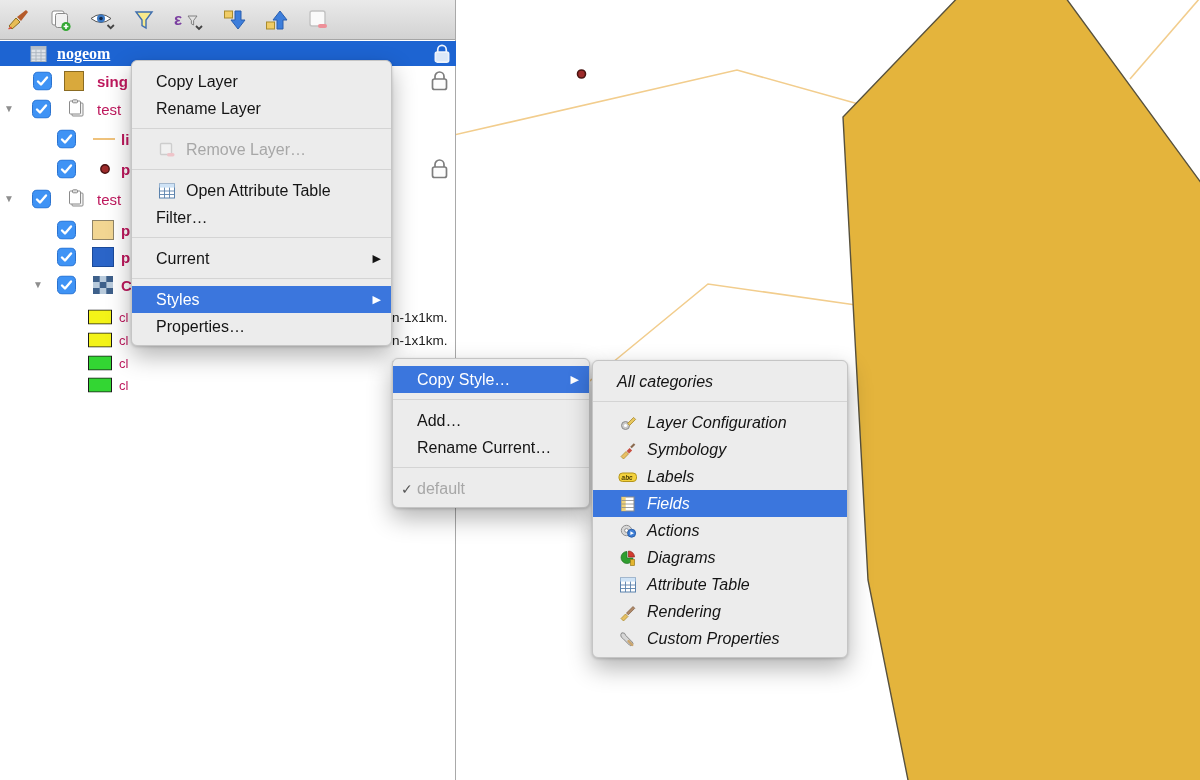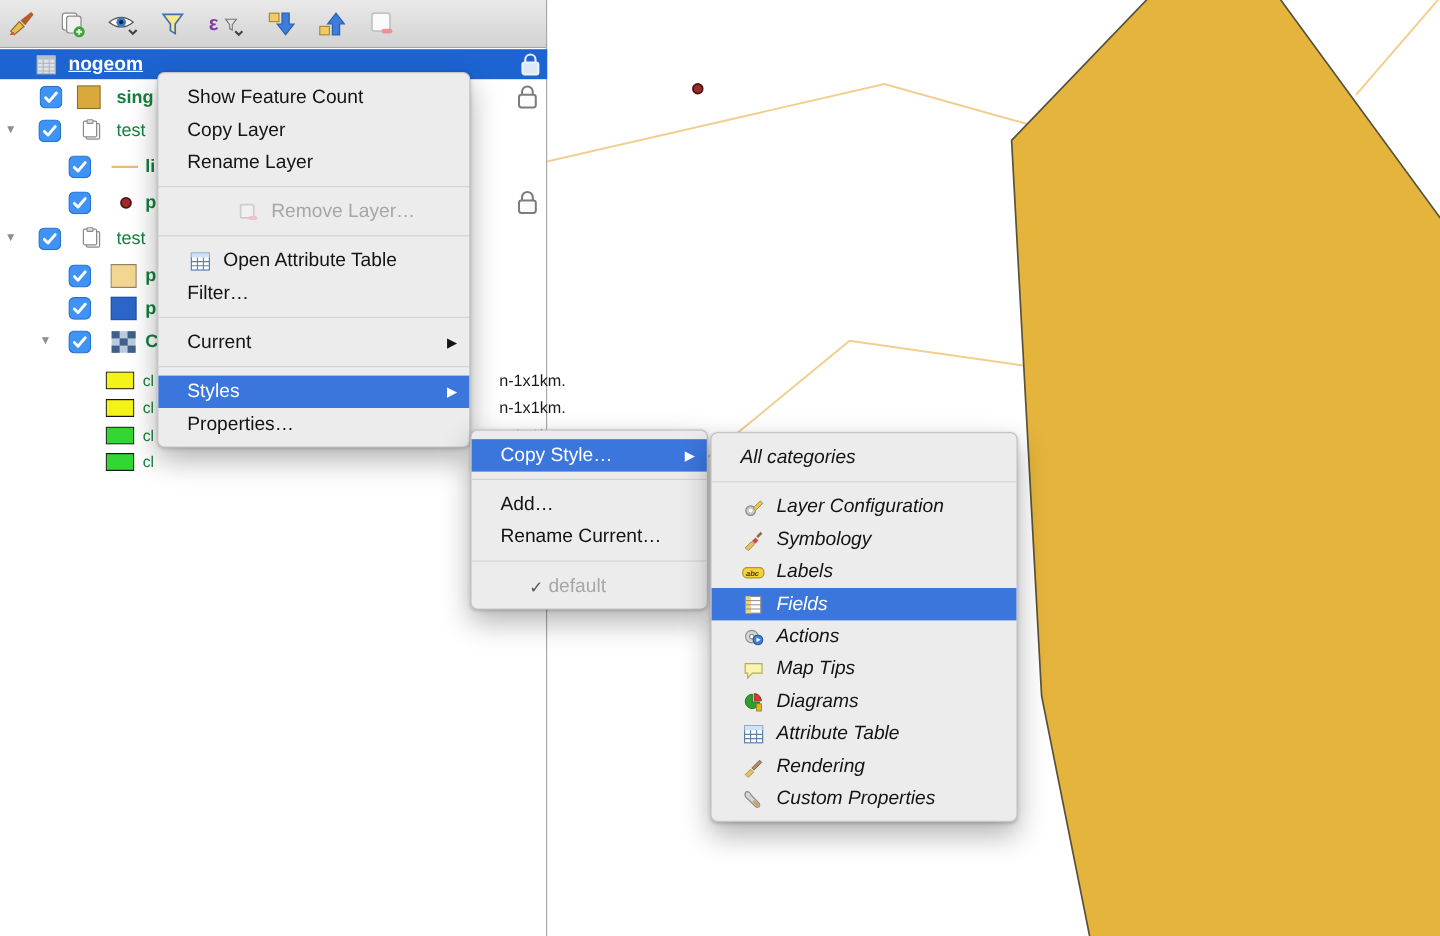--- a/index.html
+++ b/index.html
@@ -16,46 +16,46 @@
   
   .panel { position:absolute; left:0; top:0; width:456px; height:780px; background:#fff;
            border-right:1px solid #a9a9a9; z-index:1; }
   .toolbar { position:absolute; left:0; top:0; width:455px; height:40px;
              background:linear-gradient(#eaeaea,#d2d2d2); border-bottom:1px solid #a5a5a5;
              display:flex; align-items:center; padding-left:4px; gap:14px; }
   .tbtn { width:28px; height:28px; display:flex; align-items:center; justify-content:center; flex:none; }
 
   .tree { position:absolute; left:0; top:40px; width:455px; bottom:0; }
   .row { position:absolute; left:0; width:456px; }
-  .row.selected { background:#1d64d2; }
+  .row.selected { background:#1d64d2;font-family:Liberation Serif, serif; }
   .tri { position:absolute; left:4px; top:50%; transform:translateY(-50%);
          color:#8e8e8e; font-size:10px; line-height:1; }
   .tri.l1 { left:33px; }
   .cb   { position:absolute; left:32px; top:50%; transform:translateY(-50%); width:19px; height:19px; }
   .cb.l1{ left:57px; }
   .sym  { position:absolute; top:50%; transform:translateY(-50%); line-height:0; }
   .lbl  { position:absolute; top:50%; transform:translateY(-50%); font-size:15px;
-          color:#15803d; white-space:nowrap; }
+          color:#be185d; white-space:nowrap; }
   .lbl.b { font-weight:bold; }
   .lbl.sel { color:#fff; font-weight:bold; font-size:16px; text-decoration:underline; }
   .lbl.leg { font-size:13px; }
   .lock { position:absolute; left:430px; top:50%; transform:translateY(-50%); line-height:0; }
   .frag { position:absolute; left:392px; top:50%; transform:translateY(-50%);
-          font-size:13.5px; color:#1a1a1a; white-space:nowrap;padding-left:24px; }
+          font-size:13.5px; color:#1a1a1a; white-space:nowrap; }
 
   
   .menu { position:absolute; background:#ececec; border:1px solid #c5c5c5; border-radius:6px;
           padding:7px 0 5px; box-shadow:0 10px 24px rgba(0,0,0,.30), 0 1px 3px rgba(0,0,0,.18); }
   #menu-main      { left:131px; top:60px;  width:261px; z-index:20; }
   #menu-styles    { left:392px; top:358px; width:198px; z-index:21; }
   #menu-copystyle { left:592px; top:360px; width:256px; z-index:22;font-style:italic; }
   .mi { height:27px; display:flex; align-items:center; padding:0 10px 0 24px;
         font-size:16px; color:#141414; position:relative; white-space:nowrap; }
   .mi.hl  { background:#3b76dd; color:#fff; }
-  .mi.dis { color:#a7a7a7;margin-left:40px; }
+  .mi.dis { color:#a7a7a7; }
   .mi-ic { width:22px; height:20px; margin-right:8px; flex:none;
            display:flex; align-items:center; justify-content:center; line-height:0; }
   .mi-ic.dim { opacity:.55; }
   .mi-arrow { margin-left:auto; font-size:11px; padding-left:10px; }
   .mi-check { position:absolute; left:8px; font-size:14px; color:#555; }
   .msep { height:1px; background:#d4d4d4; margin:6px 0 7px; }
 </style>
 </head>
 <body>
 
@@ -325,23 +325,20 @@
               <rect x="0.5" y="0.5" width="23" height="14" stroke="#1a1a1a" fill="#33d633"></rect>
             </svg>
         </span>
         <span class="lbl leg" style="left:119px">cl</span>
       </div>
     </div>
   </div>
 
   <div class="menu" id="menu-main">
     <div class="mi">
-        <span>Show Feature Count</span>
-      </div>
-    <div class="mi">
         <span>Copy Layer</span>
       </div>
     <div class="mi">
         <span>Rename Layer</span>
       </div>
     <div class="msep"></div>
     <div class="mi dis">
       <span class="mi-ic dim">
         <svg width="18" height="18" viewBox="0 0 18 18">
             <rect x="2.5" y="2.5" width="11" height="11" rx="1" fill="#f6f6f6" stroke="#b5b5b5" stroke-width="1.4"></rect>
@@ -449,28 +446,20 @@
             <circle cx="7.5" cy="8.5" r="1.9" fill="#fff" stroke="#909090"></circle>
             <circle cx="12.6" cy="11.2" r="4" fill="#3f7fd6" stroke="#2b5fa8"></circle>
             <path d="M11.4 9.3 L14.9 11.2 L11.4 13.1 Z" fill="#fff"></path>
           </svg>
       </span>
         <span>Actions</span>
     </div>
     <div class="mi">
       <span class="mi-ic">
         <svg width="18" height="18" viewBox="0 0 18 18">
-            <path d="M2 4 h14 v8 h-8 l-4 4 v-4 h-2 Z" fill="#f9f4ae" stroke="#b8ad55"></path>
-          </svg>
-      </span>
-        <span>Map Tips</span>
-    </div>
-    <div class="mi">
-      <span class="mi-ic">
-        <svg width="18" height="18" viewBox="0 0 18 18">
             <path d="M8 2.5 A6 6 0 1 0 14 9 L8 9 Z" fill="#2f9e2f" stroke="#1c6e1c" stroke-width="0.7"></path>
             <path d="M9.5 2 A6 6 0 0 1 15.5 8 L9.5 8 Z" fill="#d23b2f" stroke="#8f241c" stroke-width="0.7"></path>
             <rect x="11.5" y="10.5" width="4" height="6" fill="#e3b52f" stroke="#9a7a16" stroke-width="0.7"></rect>
           </svg>
       </span>
         <span>Diagrams</span>
     </div>
     <div class="mi">
       <span class="mi-ic">
         <svg width="18" height="18" viewBox="0 0 18 18">

